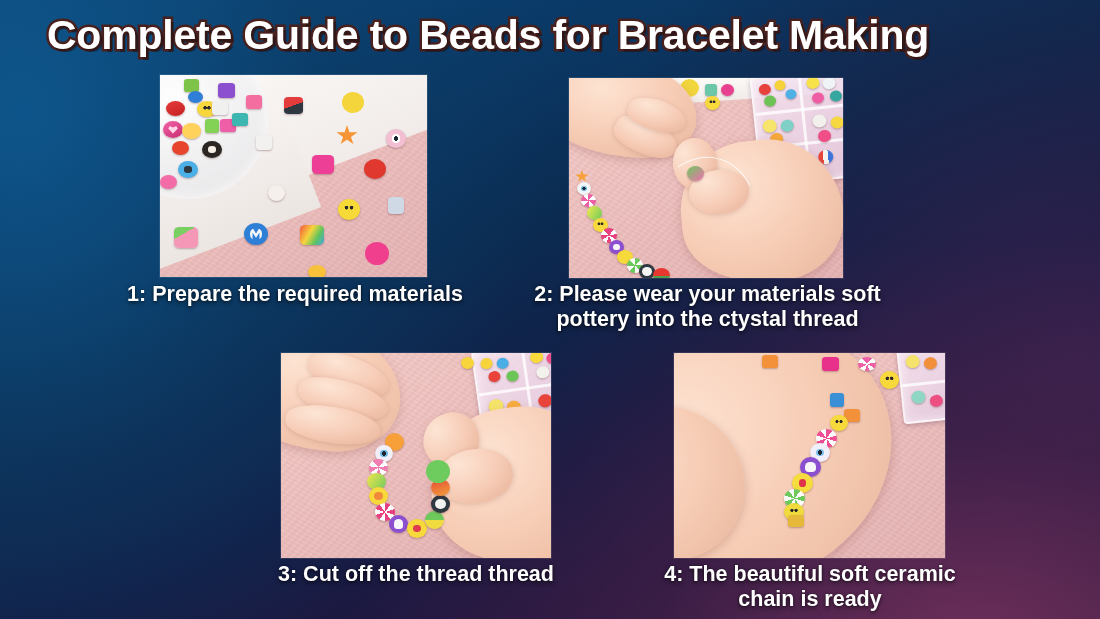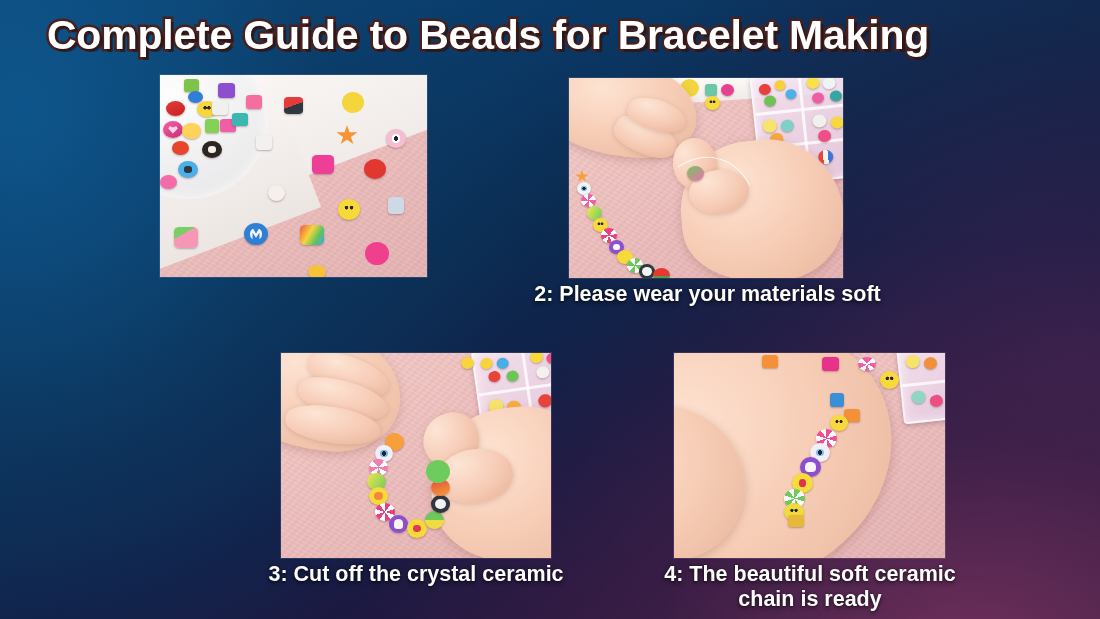--- a/index.html
+++ b/index.html
@@ -200,20 +200,23 @@
         </div>
       <div class="bead sq" style="left:228px;top:122px;width:16px;height:17px;background:#cfd9e6;"></div>
       <div class="bead" style="left:84px;top:148px;width:24px;height:22px;background:#2e7fd6;">
           <span class="face" style="inset:24%;background:#f5f7fa;clip-path:polygon(0 100%,0 0,25% 0,50% 45%,75% 0,100% 0,100% 100%,78% 100%,78% 40%,50% 82%,22% 40%,22% 100%);"></span>
         </div>
       <div class="bead sq" style="left:140px;top:150px;width:24px;height:20px;background:linear-gradient(120deg,#f2553c,#f6d43c 40%,#5ec45f 70%,#45a5e0);"></div>
       <div class="bead flower" style="left:208px;top:170px;width:18px;height:17px;background:#ef3f8d;color:#ef3f8d;"></div>
       <div class="bead sq" style="left:14px;top:152px;width:24px;height:21px;background:linear-gradient(150deg,#79cf62 35%,#f598b8 35%);"></div>
       <div class="bead" style="left:148px;top:190px;width:18px;height:14px;background:#f7c23a;"></div>
     </div>
+  </div>
+  <div class="caption" style="left:60px; top:282px; width:470px;">
+    <div>1: Prepare the required materials</div>
   </div>
 
   <div class="panel" style="left:569px; top:78px; width:274px; height:200px;">
     <div class="photo">
       <div class="cloth"></div>
       <div class="whitepaper" style="left:96px; top:-6px; width:190px; height:26px; transform:rotate(-4deg);"></div>
 
       <div class="organizer" style="left:186px; top:-6px; width:95px; height:106px; transform:rotate(-6deg);">
         <div class="cellline" style="left:0;top:34px;width:100%;height:3px;"></div>
         <div class="cellline" style="left:0;top:68px;width:100%;height:3px;"></div>
@@ -272,20 +275,21 @@
       <div class="bead" style="left:48px;top:172px;width:16px;height:14px;background:#f6d93b;"></div>
       <div class="bead" style="left:58px;top:180px;width:16px;height:15px;background:repeating-conic-gradient(#6bc95c 0 12%, #fdfdfd 12% 25%);"></div>
       <div class="bead" style="left:70px;top:186px;width:16px;height:15px;background:#2f3740;">
           <span class="face" style="inset:20%;background:#f4f4f2;border-radius:50%;"></span>
         </div>
       <div class="bead" style="left:84px;top:190px;width:17px;height:14px;background:linear-gradient(180deg,#e6382e 60%,#4f9f4c 60%);"></div>
     </div>
   </div>
   <div class="caption" style="left:480px; top:282px; width:455px;">
     <div>2: Please wear your materials soft</div>
+    <div>pottery into the ctystal thread</div>
   </div>
 
   <div class="panel" style="left:281px; top:353px; width:270px; height:205px;">
     <div class="photo">
       <div class="cloth"></div>
 
       <div class="organizer" style="left:196px; top:-8px; width:92px; height:92px; transform:rotate(-8deg);">
         <div class="cellline" style="left:0;top:40px;width:100%;height:3px;"></div>
         <div class="cellline" style="left:48px;top:0;width:3px;height:100%;"></div>
         <div class="bead" style="left:6px;top:6px;width:12px;height:11px;background:#f7d43b;"></div>
@@ -330,21 +334,21 @@
         </div>
       <div class="bead" style="left:144px;top:158px;width:19px;height:18px;background:linear-gradient(180deg,#6ec95d 50%,#f0dc3f 50%);"></div>
       <div class="bead" style="left:150px;top:142px;width:19px;height:18px;background:#2f3740;">
           <span class="face" style="inset:20%;background:#f2f2f0;border-radius:50%;"></span>
         </div>
       <div class="bead" style="left:150px;top:126px;width:19px;height:17px;background:linear-gradient(160deg,#e64a36,#f3a03a);"></div>
       <div class="bead flower" style="left:148px;top:110px;width:18px;height:17px;background:#6ecb5d;color:#6ecb5d;"></div>
     </div>
   </div>
   <div class="caption" style="left:226px; top:562px; width:380px;">
-    <div>3: Cut off the crystal ceramic</div>
+    <div>3: Cut off the thread thread</div>
   </div>
 
   <div class="panel" style="left:674px; top:353px; width:271px; height:205px;">
     <div class="photo">
       <div class="cloth"></div>
 
       <div class="hand" style="left:-78px; top:-20px; width:300px; height:250px; border-radius: 40% 52% 48% 38% / 44% 50% 50% 46%; transform: rotate(-28deg);"></div>
       <div class="hand" style="left:-110px; top:56px; width:180px; height:156px; border-radius: 48% 45% 40% 52% / 48% 52% 48% 45%; transform: rotate(-16deg);"></div>
 
       <div class="organizer" style="left:226px; top:-8px; width:64px; height:72px; transform:rotate(-6deg);">

